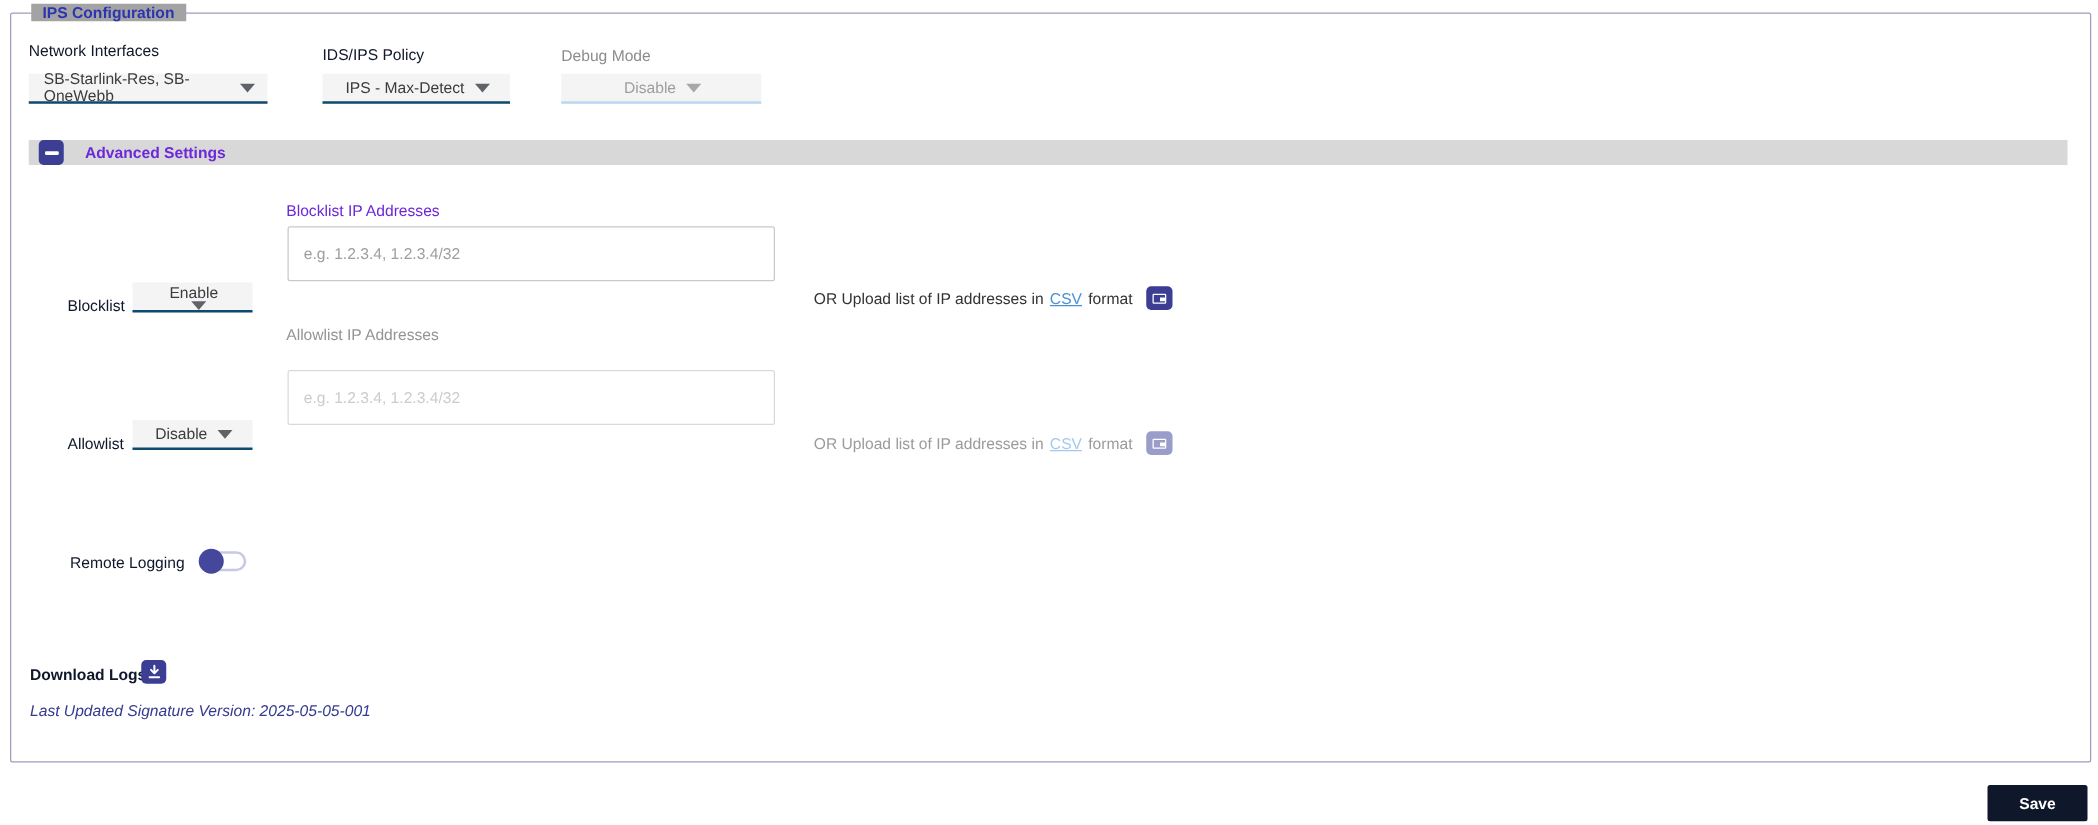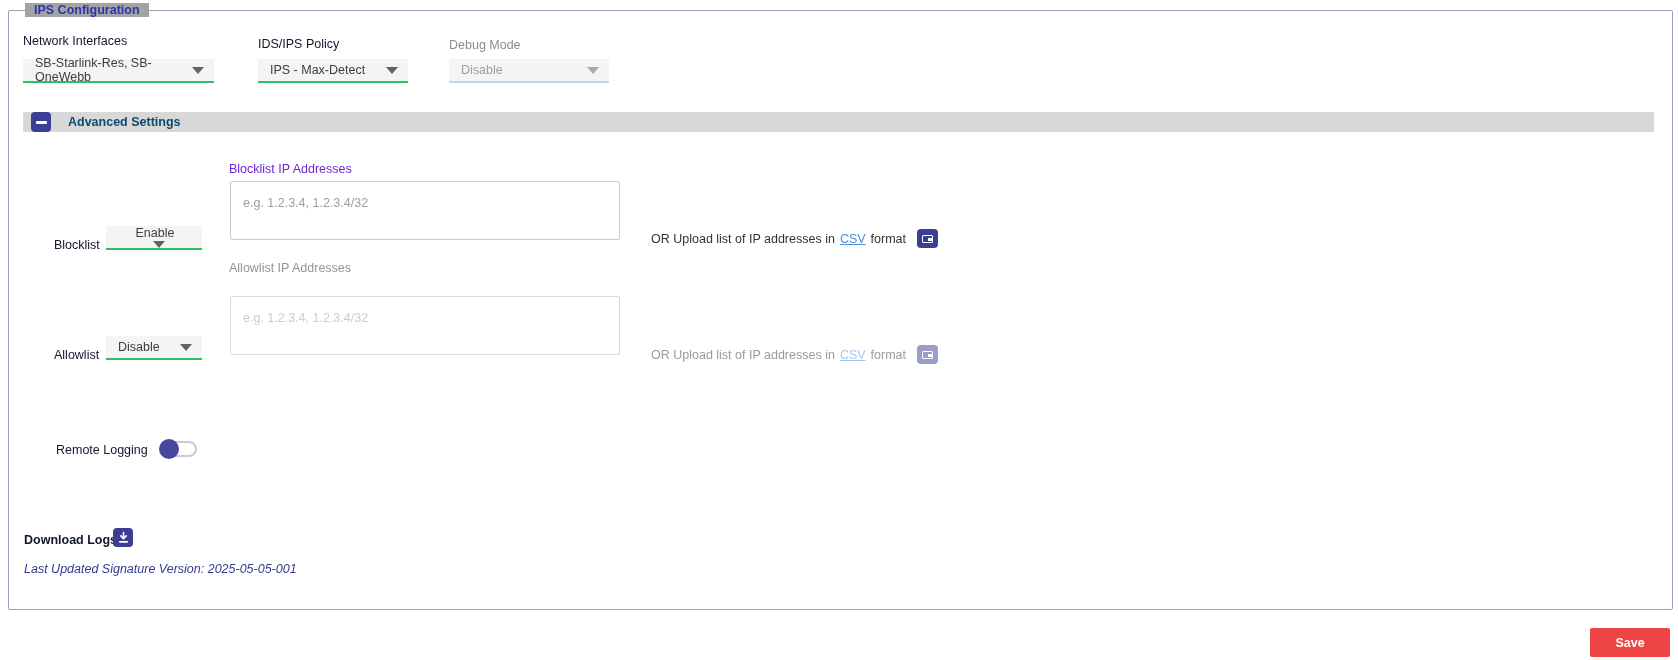--- a/index.html
+++ b/index.html
@@ -10,38 +10,38 @@
   .panel { position:absolute; left:8px; top:10px; width:1665px; height:600px;
     border:1px solid #9d9dbd; border-radius:2px; }
   .legend { position:absolute; top:-8px; left:16px; background:#a3a3a3;
     padding:0 9px; font-weight:bold; color:#2b35af; font-size:12.5px; }
 
   .abs { position:absolute; }
 
   .field-label { font-size:12.5px; color:#0f172a; }
   .field-label.dim { color:#8c8c8c; }
 
-  .dropdown { height:24px; background:#f4f4f4; border-bottom:2px solid #22c55e;
-    display:flex; align-items:center; justify-content:space-between;
+  .dropdown { height:24px; background:#f4f4f4; border-bottom:2px solid #0c4a6e;
+    display:flex; align-items:center; justify-content:center;
     padding:0 10px 0 12px; color:#3c3c3c; cursor:pointer; }
   .dropdown .caret { width:0; height:0; border-left:6px solid transparent;
     border-right:6px solid transparent; border-top:7px solid #5f6368; margin-left:8px; }
   .dropdown.disabled { border-bottom-color:#b9d7f3; color:#9e9e9e; cursor:default; }
   .dropdown.disabled .caret { border-top-color:#a8a8a8; }
 
   .adv-bar { left:14px; top:101px; width:1631px; height:20px; background:#d8d8d8;
     display:flex; align-items:center; padding-left:8px; }
   .sq-btn { width:20px; height:20px; background:#3b3e93; border-radius:4px;
     display:flex; align-items:center; justify-content:center; cursor:pointer; flex:0 0 auto; }
   .minus-glyph { width:11px; height:3px; background:#ffffff; border-radius:1px; }
-  .adv-title { margin-left:17px; font-weight:bold; color:#0c4a6e; font-size:12.5px; }
+  .adv-title { margin-left:17px; font-weight:bold; color:#6d28d9; font-size:12.5px; }
 
   .ip-label { font-size:12.5px; color:#6d28d9; }
   .ip-label.dim { color:#949494; }
-  textarea.ip-area { width:390px; height:59px; border:1px solid #c9c9c9; resize:none;
+  textarea.ip-area { width:390px; height:44px; border:1px solid #c9c9c9; resize:none;
     padding:14px 12px; font-family:"Liberation Sans", sans-serif; font-size:12.5px;
     color:#333; background:#fff; outline:none; border-radius:2px; }
   textarea.ip-area::placeholder { color:#9e9e9e; }
   textarea.ip-area:disabled { border-color:#dadada; background:#fff; }
   textarea.ip-area:disabled::placeholder { color:#cccccc; }
 
   .upload-row { display:flex; align-items:center; gap:5px; font-size:12.5px; color:#333; }
   .upload-row a { color:#4a90d2; text-decoration:underline; }
   .upload-row.dim { color:#9b9b9b; }
   .upload-row.dim a { color:#a5c8ef; }
@@ -58,21 +58,21 @@
     border:2px solid #c7c8e6; border-radius:9px; background:#ffffff; }
   .toggle .knob { position:absolute; left:0; top:0; width:20px; height:20px;
     border-radius:50%; background:#44479b; }
 
   .dl-btn { width:20px; height:19px; background:#3b3e93; border-radius:4px;
     display:flex; align-items:center; justify-content:center; cursor:pointer; }
 
   .signature { font-style:italic; font-weight:500; color:#333a8f; font-size:12.5px; }
 
   .save-btn { position:absolute; left:1590px; top:628px; width:80px; height:29px;
-    background:#ef4444; color:#ffffff; font-weight:bold; font-size:12.5px;
+    background:#0f172a; color:#ffffff; font-weight:bold; font-size:12.5px;
     border:none; border-radius:2px; display:flex; align-items:center; justify-content:center;
     cursor:pointer; font-family:"Liberation Sans", sans-serif; }
 </style>
 </head>
 <body>
 
 <div class="panel">
   <span class="legend">IPS Configuration</span>
 
   <div class="abs" style="left:14px; top:23px;">

